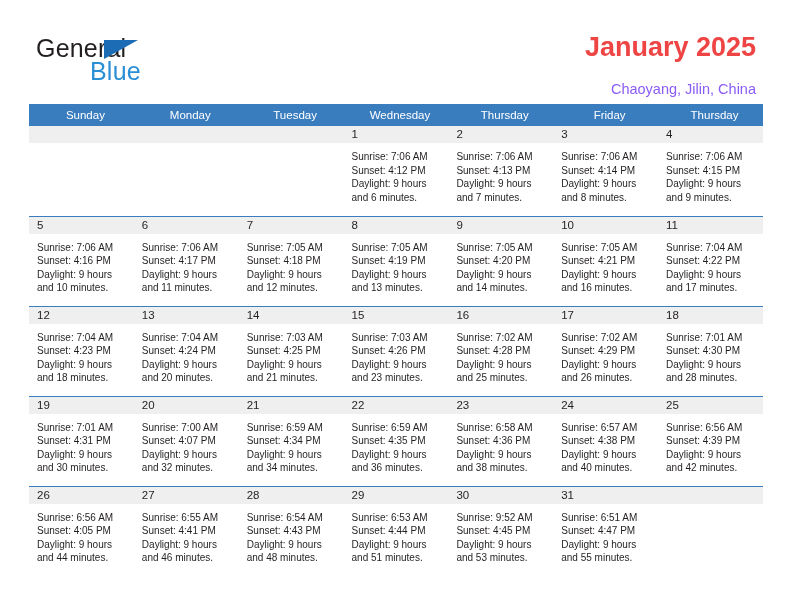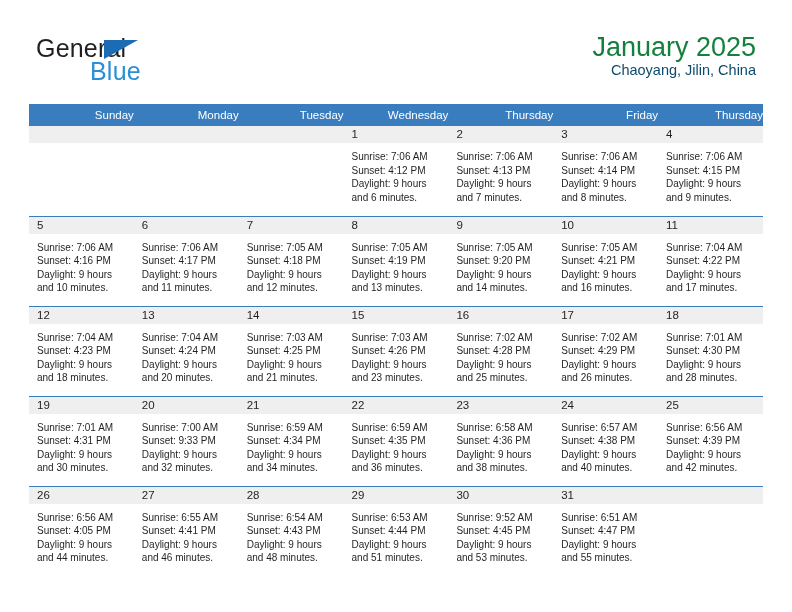--- a/index.html
+++ b/index.html
@@ -66,47 +66,48 @@
   }
 
   .title-block {
     position: absolute;
     right: 36px;
     top: 32px;
     text-align: right;
   }
   .cal-title {
     font-size: 27px;
-    color: #15803d;
+    color: #ef4444;
     line-height: 1.12;
     white-space: nowrap;
+    font-weight: bold;
   }
   .cal-subtitle {
-    margin-top: 0;
+    margin-top: 19px;
     font-size: 14.5px;
-    color: #0c4a6e;
+    color: #8b5cf6;
     line-height: 1.15;
     white-space: nowrap;
   }
 
   
   .calendar {
     position: absolute;
     left: 29px;
     top: 104px;
     width: 734px;
     border-collapse: collapse;
     table-layout: fixed;
   }
   .calendar th {
     background: #3a7dbf;
     color: #ffffff;
     font-weight: normal;
     font-size: 11.5px;
-    text-align: right;
+    text-align: center;
     padding: 5px 0 5px 8px;
     height: 20px;
     box-sizing: border-box;
     border: none;
   }
   .calendar td {
     vertical-align: top;
     padding: 0;
     border: none;
     border-top: 1px solid #3a7dbf;
@@ -256,21 +257,21 @@
               <div>Sunrise: 7:05 AM</div>
               <div>Sunset: 4:19 PM</div>
               <div>Daylight: 9 hours</div>
               <div>and 13 minutes.</div>
             </div>
           </td>
           <td class="day-cell">
             <div class="daynum-band">9</div>
             <div class="cell-body">
               <div>Sunrise: 7:05 AM</div>
-              <div>Sunset: 9:20 PM</div>
+              <div>Sunset: 4:20 PM</div>
               <div>Daylight: 9 hours</div>
               <div>and 14 minutes.</div>
             </div>
           </td>
           <td class="day-cell">
             <div class="daynum-band">10</div>
             <div class="cell-body">
               <div>Sunrise: 7:05 AM</div>
               <div>Sunset: 4:21 PM</div>
               <div>Daylight: 9 hours</div>
@@ -359,21 +360,21 @@
               <div>Sunrise: 7:01 AM</div>
               <div>Sunset: 4:31 PM</div>
               <div>Daylight: 9 hours</div>
               <div>and 30 minutes.</div>
             </div>
           </td>
           <td class="day-cell">
             <div class="daynum-band">20</div>
             <div class="cell-body">
               <div>Sunrise: 7:00 AM</div>
-              <div>Sunset: 9:33 PM</div>
+              <div>Sunset: 4:07 PM</div>
               <div>Daylight: 9 hours</div>
               <div>and 32 minutes.</div>
             </div>
           </td>
           <td class="day-cell">
             <div class="daynum-band">21</div>
             <div class="cell-body">
               <div>Sunrise: 6:59 AM</div>
               <div>Sunset: 4:34 PM</div>
               <div>Daylight: 9 hours</div>

